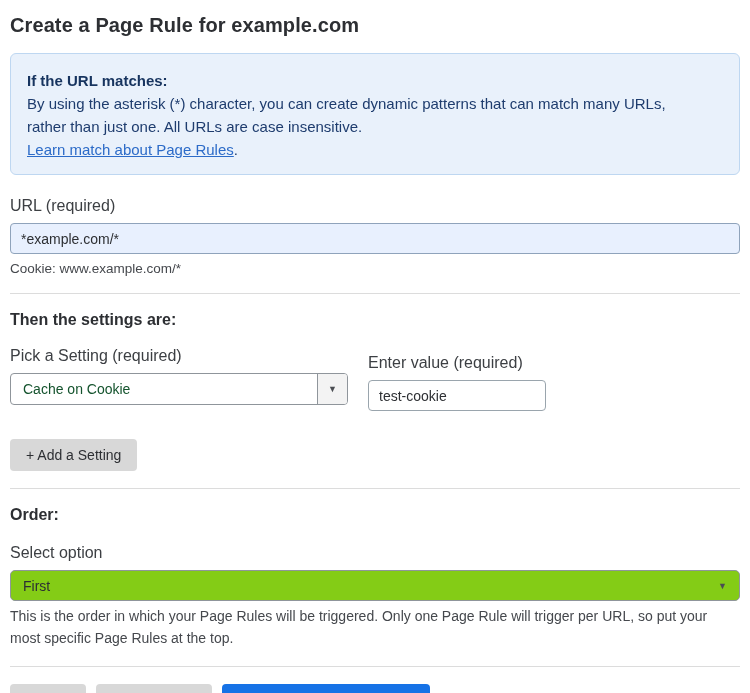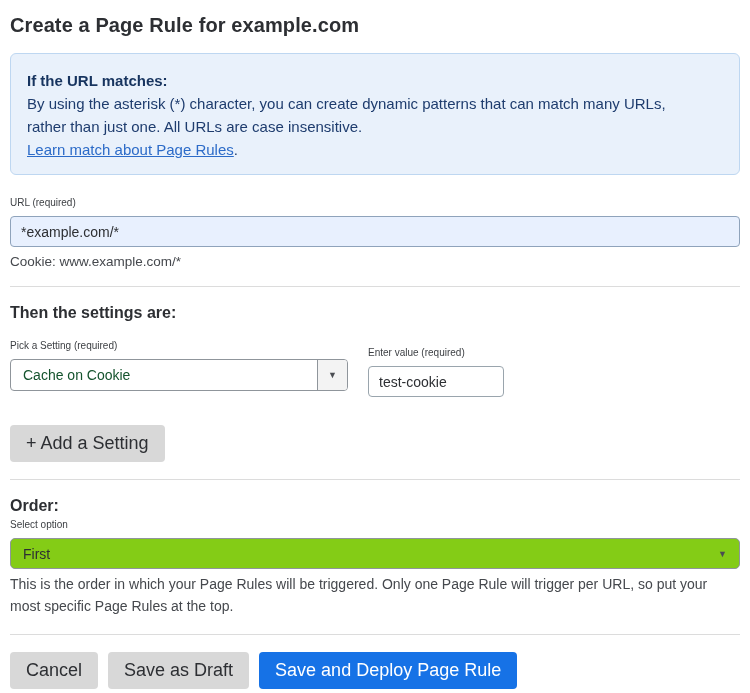--- a/index.html
+++ b/index.html
@@ -39,21 +39,21 @@
   .info-box .info-body { max-width: 680px; }
   .info-link {
     color: #2c6bc8;
     text-decoration: underline;
     cursor: pointer;
   }
   .info-link-suffix { color: #1e3c6e; }
   
   .field-label {
     display: block;
-    font-size: 10px;
+    font-size: 16px;
     color: #3c3f43;
     margin-bottom: 8px;
   }
   .url-section { margin-top: 22px; }
   .text-input {
     display: block;
     width: 100%;
     height: 31px;
     border: 1px solid #9aa5ad;
     border-radius: 4px;
@@ -111,36 +111,36 @@
   .select-box .select-arrow-btn {
     width: 30px;
     display: flex;
     align-items: center;
     justify-content: center;
     border-left: 1px solid #8f959b;
     background: #f3f3f3;
     font-size: 9px;
     color: #4a4d52;
   }
-  .value-input { width: 136px; }
+  .value-input { width: 178px; }
   .btn {
     display: inline-block;
     border: none;
     border-radius: 4px;
     font-family: "Liberation Sans", sans-serif;
-    font-size: 18px;
+    font-size: 14px;
     padding: 8px 16px;
     cursor: pointer;
     color: #2d2f33;
     background: #d8d8d8;
   }
   .add-setting-btn { margin-top: 28px; background: #d8d8d8; }
   
   .order-section-heading { margin-top: 4px; }
-  .order-select-label { margin-top: 4px; }
+  .order-select-label { margin-top: 20px; }
   .full-select {
     display: flex;
     align-items: center;
     justify-content: space-between;
     width: 100%;
     height: 31px;
     border: 1px solid #8f959b;
     border-radius: 5px;
     padding: 0 12px;
     font-size: 14px;

